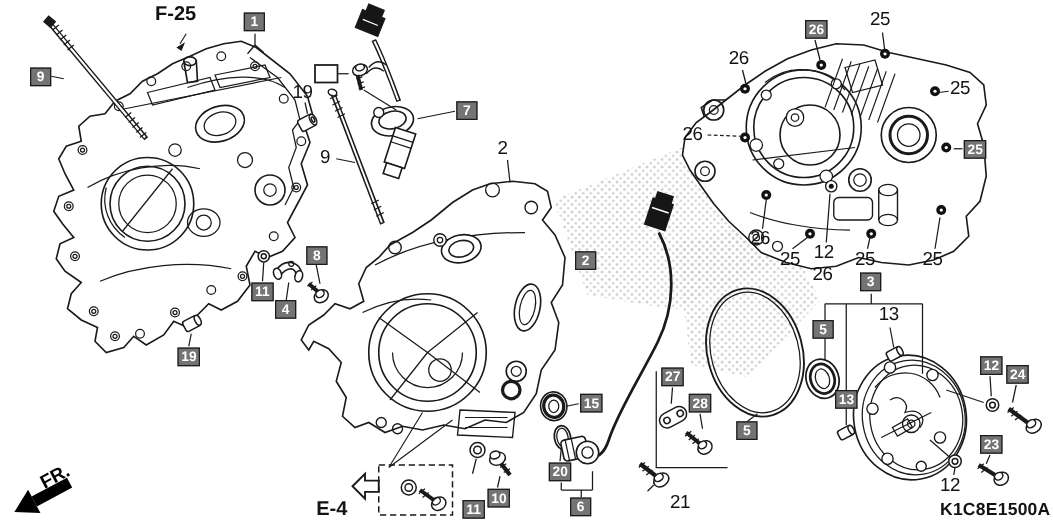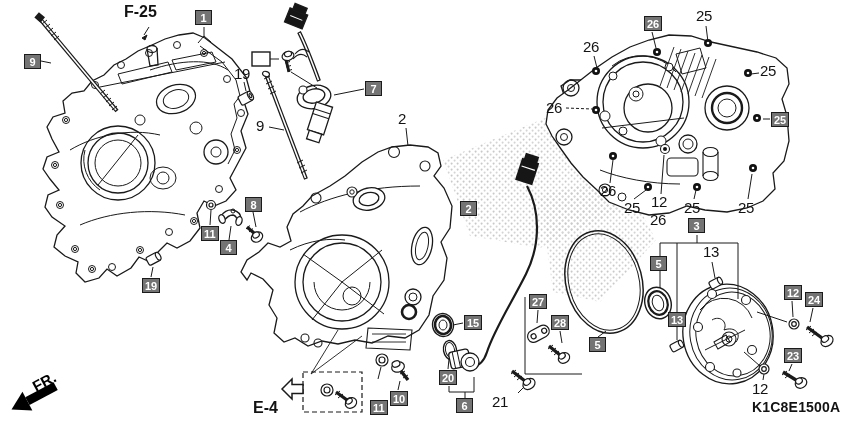--- a/index.html
+++ b/index.html
@@ -482,21 +482,21 @@
 <div class="pl" style="left:760px;top:63px">25</div>
 <div class="pl" style="left:546px;top:100px">26</div>
 <div class="pl" style="left:600px;top:183px">26</div>
 <div class="pl" style="left:624px;top:200px">25</div>
 <div class="pl" style="left:651px;top:194px">12</div>
 <div class="pl" style="left:650px;top:212px">26</div>
 <div class="pl" style="left:684px;top:200px">25</div>
 <div class="pl" style="left:738px;top:200px">25</div>
 <div class="pl" style="left:703px;top:244px">13</div>
 <div class="pl" style="left:752px;top:381px">12</div>
-<div class="pl" style="left:492px;top:394px">21</div>
+<div class="pl" style="left:536px;top:394px">21</div>
 <div class="pl ref" style="left:253px;top:400px">E-4</div>
 <div class="pl code" style="left:752px;top:399px">K1C8E1500A</div>
 
 <div class="fr-wrap">
   <div class="fr-text">FR.</div>
 </div>
 
 </div>
 
 </body></html>

